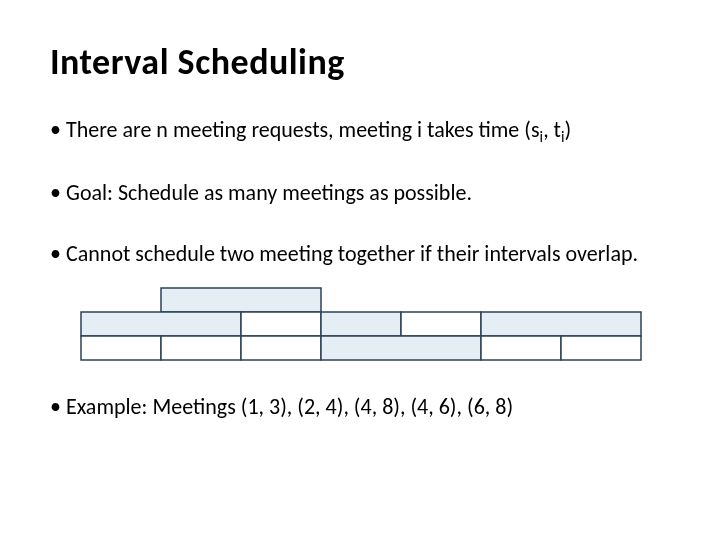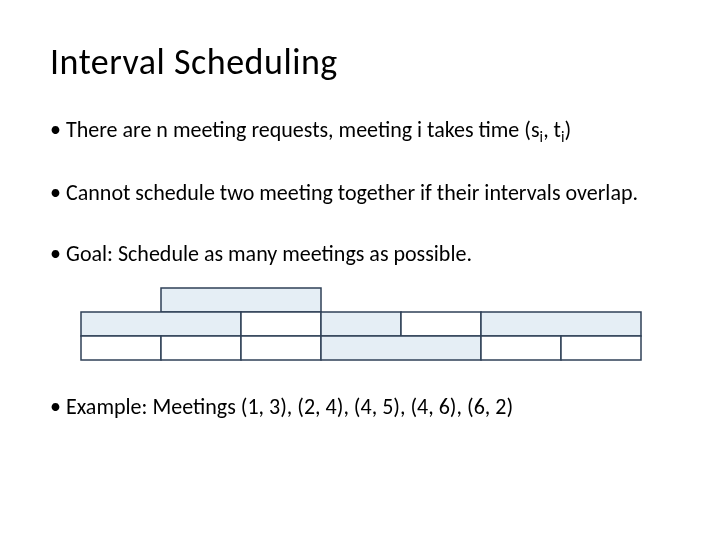--- a/index.html
+++ b/index.html
@@ -7,21 +7,21 @@
     width: 720px;
     height: 540px;
     background: #ffffff;
     font-family: Calibri, "Segoe UI", sans-serif;
     color: #000;
     padding: 40px 50px 30px 50px;
     position: relative;
   }
   .title {
     font-size: 36px;
-    font-weight: 400;
+    font-weight: 700;
     margin-bottom: 12px;
     letter-spacing: 0.5px;
   }
   .bullets {
     font-size: 22px;
     line-height: 1.3;
   }
   .bullet {
     position: relative;
     padding-left: 16px;
@@ -46,36 +46,36 @@
 </style>
 </head>
 <body>
 
 <h1 class="title">Interval Scheduling</h1>
 
 <div class="bullets">
   <div class="bullet">
     <span>There are n meeting requests, meeting i takes time (s</span><span class="sub">i</span><span>, t</span><span class="sub">i</span><span>)</span>
   </div>
+  <div class="bullet">Goal: Schedule as many meetings as possible.</div>
   <div class="bullet">Cannot schedule two meeting together if their intervals overlap.</div>
-  <div class="bullet">Goal: Schedule as many meetings as possible.</div>
 </div>
 
 <div class="chart-wrap">
   <svg class="chart-svg" id="chart-svg" width="562" height="74">
       <rect x="81" y="1" width="160" height="24" class="barfill"></rect>
       <rect x="1" y="25" width="160" height="24" class="barfill"></rect>
       <rect x="161" y="25" width="80" height="24" class="barwhite"></rect>
       <rect x="241" y="25" width="80" height="24" class="barfill"></rect>
       <rect x="321" y="25" width="80" height="24" class="barwhite"></rect>
       <rect x="401" y="25" width="160" height="24" class="barfill"></rect>
       <rect x="1" y="49" width="80" height="24" class="barwhite"></rect>
       <rect x="81" y="49" width="80" height="24" class="barwhite"></rect>
       <rect x="161" y="49" width="80" height="24" class="barwhite"></rect>
       <rect x="241" y="49" width="160" height="24" class="barfill"></rect>
       <rect x="401" y="49" width="80" height="24" class="barwhite"></rect>
       <rect x="481" y="49" width="80" height="24" class="barwhite"></rect>
     </svg>
 </div>
 
 <div class="bullets">
-  <div class="bullet">Example: Meetings (1, 3), (2, 4), (4, 5), (4, 6), (6, 2)</div>
+  <div class="bullet">Example: Meetings (1, 3), (2, 4), (4, 8), (4, 6), (6, 8)</div>
 </div>
 
 </body></html>

